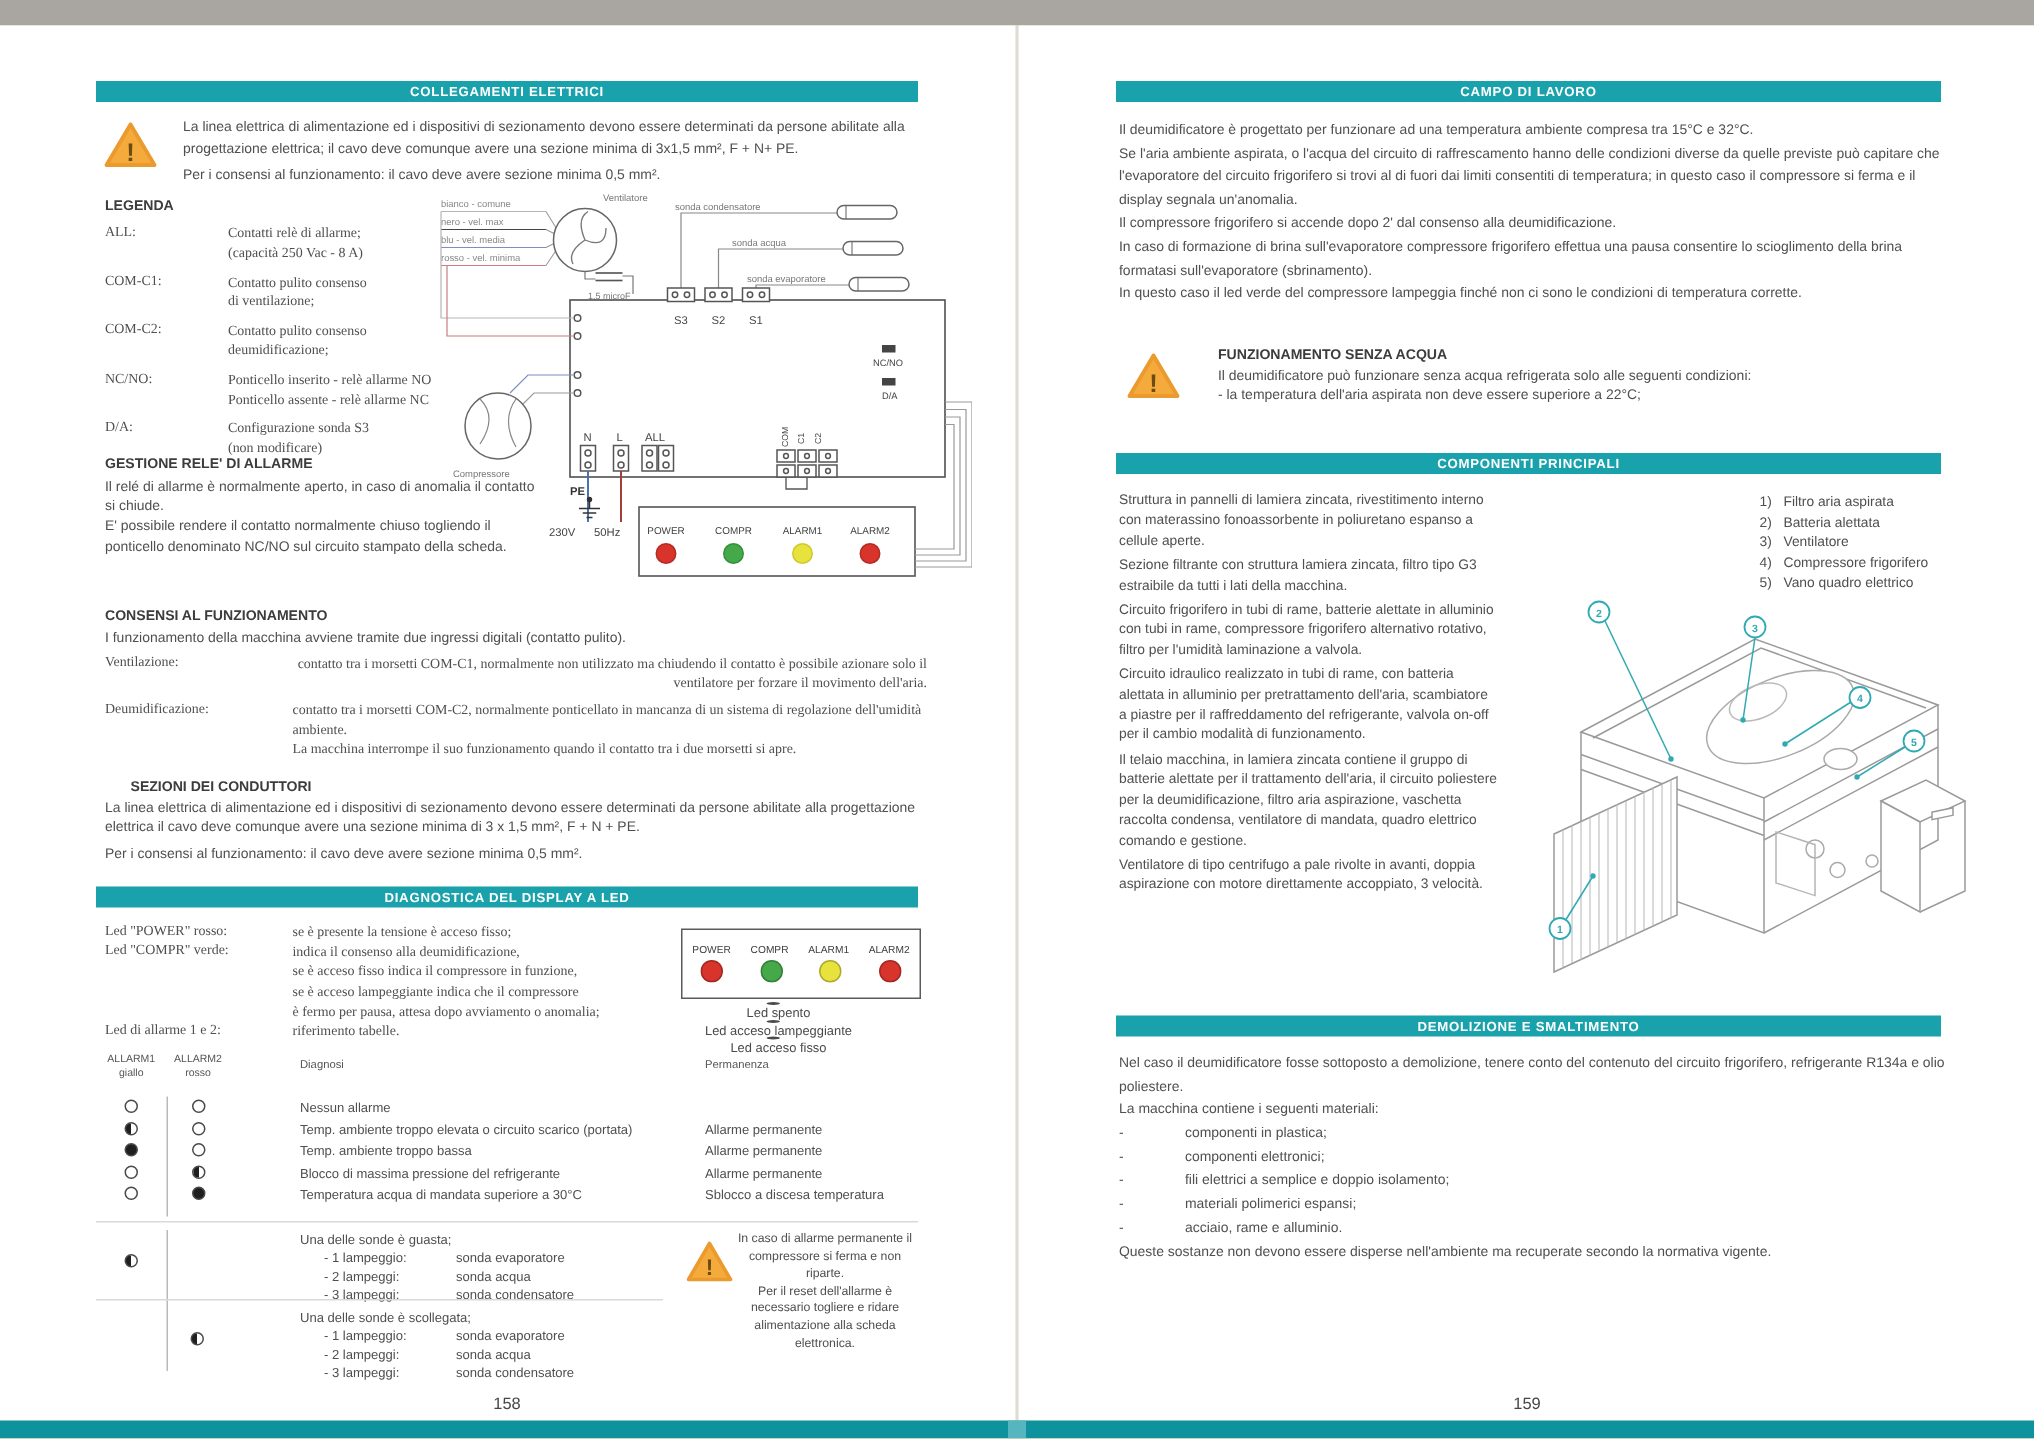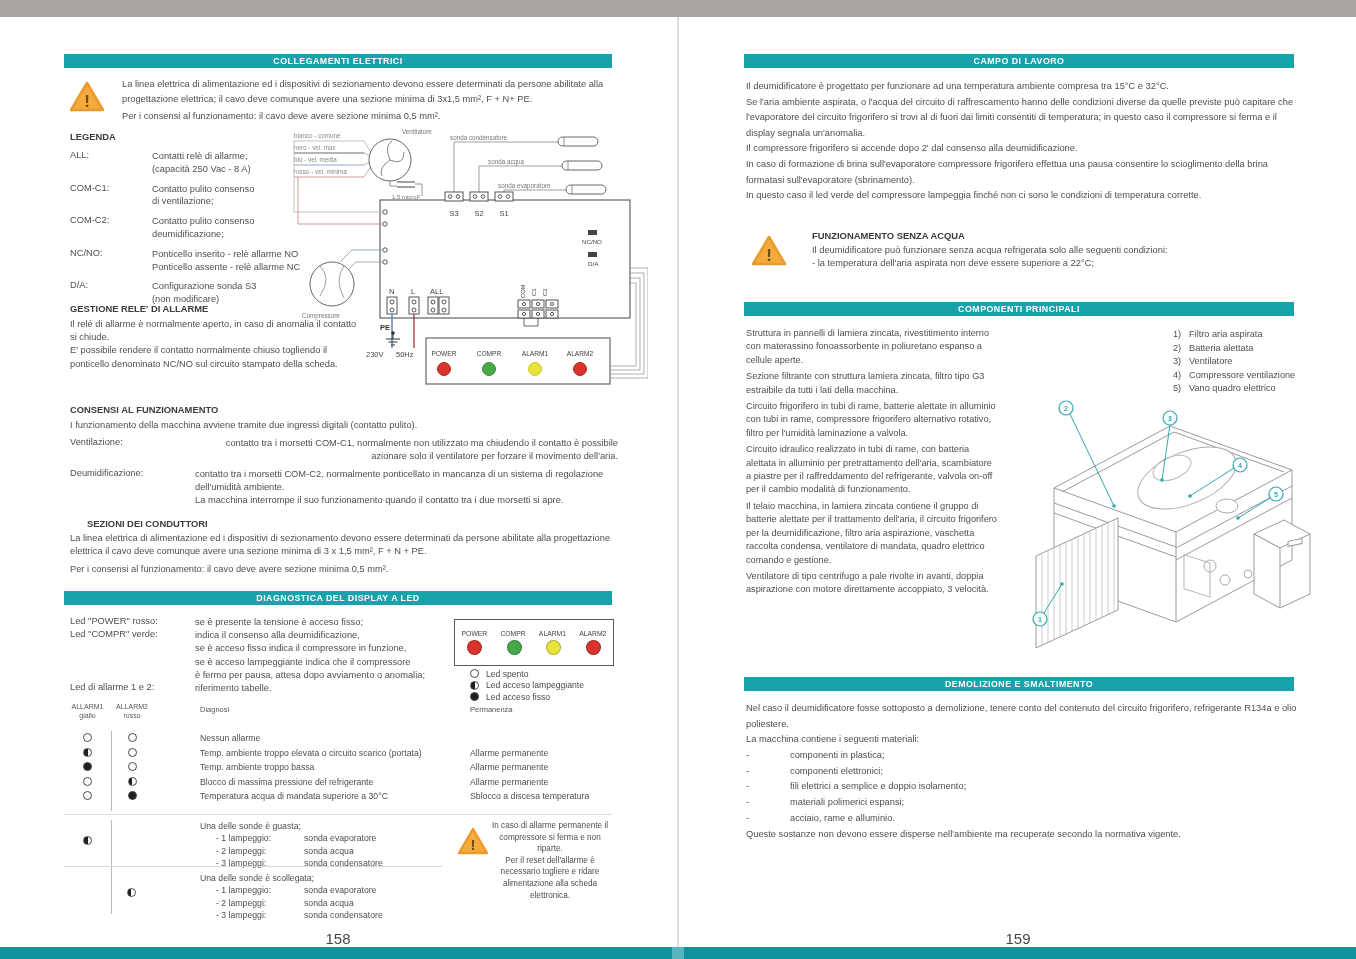--- a/index.html
+++ b/index.html
@@ -12,56 +12,56 @@
   .page-r{left:679px;}
   .page-divider{position:absolute;left:677px;top:17px;width:2px;height:930px;background:#dedcd8;}
   .bottom-band{position:absolute;left:0;top:947px;width:1356px;height:12px;background:#0e929d;}
   .band-notch{position:absolute;left:672px;top:0;width:12px;height:12px;background:#56b6bf;}
   .bar{height:14px;line-height:14px;background:#1aa2ac;color:#fff;font-size:8.8px;font-weight:bold;
        text-align:center;letter-spacing:0.5px;}
   .h{font-size:9.4px;font-weight:bold;color:#3c3c3c;}
   .t{font-size:9.3px;color:#4f4f4f;line-height:13.2px;}
   .t15{line-height:15.2px;}
   .pre{white-space:pre-line;}
-  .row{display:flex;}
+  .row{display:flex;font-family:Liberation Serif, serif;}
   .term{flex:0 0 125px;font-size:9.3px;color:#4f4f4f;}
   .term82{flex:0 0 82px;font-size:9.3px;color:#4f4f4f;}
   .def{font-size:9.3px;color:#4f4f4f;line-height:12.8px;}
   .cp{font-size:9.2px;line-height:13.4px;color:#4f4f4f;margin:0 0 3px 0;}
   .campo p{margin:0;font-size:9.3px;line-height:15.6px;color:#4f4f4f;}
   .ledpanel{border:1px solid #5a5a5a;background:#fff;display:flex;flex-direction:column;justify-content:center;}
   .ledpanel .labels{display:flex;justify-content:space-around;font-size:6.8px;color:#3f3f3f;margin-top:2px;}
   .ledpanel .dots{display:flex;justify-content:space-around;margin-top:3px;margin-bottom:3px;}
   .dot{width:13px;height:13px;border-radius:50%;border:1px solid rgba(0,0,0,0.25);}
   .dot-red{background:#d8342c;}
   .dot-green{background:#45a849;}
   .dot-yellow{background:#e8e23c;}
   .ledsym{display:inline-block;width:9px;height:9px;border-radius:50%;border:1px solid #4a4a4a;background:#fff;box-sizing:border-box;}
   .ledsym[data-state="on"]{background:#1f1f1f;}
   .ledsym[data-state="blink"]{background:linear-gradient(to right,#1f1f1f 0 50%,#ffffff 50% 100%);}
-  .legend-row{display:flex;align-items:center;height:11.5px;font-size:8.6px;color:#4a4a4a;}
+  .legend-row{display:flex;align-items:center;height:11.5px;font-size:8.6px;color:#4a4a4a;flex-direction:column;}
   .legend-row .ledsym{margin-right:7px;}
   .colhead{font-size:7px;line-height:8.5px;color:#555;text-align:center;}
   .arow{display:flex;align-items:flex-start;height:14.6px;}
   .acell1{flex:0 0 47px;display:flex;justify-content:center;}
   .acell2{flex:0 0 42px;display:flex;justify-content:center;}
   .aspace{flex:0 0 47px;}
   .adiag{flex:0 0 270px;font-size:8.7px;color:#4f4f4f;}
   .aperm{flex:1;font-size:8.7px;color:#4f4f4f;}
   .subrow{display:flex;font-size:8.7px;line-height:12.4px;color:#4f4f4f;}
   .subl{flex:0 0 88px;margin-left:16px;}
   .vline{width:1px;background:#b9b9b9;}
   .hline{height:1px;background:#d9d9d9;}
   .warn-center{font-size:8.2px;line-height:11.6px;color:#4f4f4f;text-align:center;}
   .numlist-row{display:flex;font-size:9.2px;line-height:13.5px;color:#4f4f4f;}
   .numlist-row .n{flex:0 0 16px;}
   .demo p{margin:0;font-size:9.3px;line-height:15.6px;color:#4f4f4f;}
   .demo-item{display:flex;font-size:9.3px;line-height:15.8px;color:#4f4f4f;}
   .demo-dash{flex:0 0 44px;}
-  .pagenum{font-size:15px;color:#474747;text-align:center;}
+  .pagenum{font-size:11px;color:#474747;text-align:center;}
   svg text{font-family:"Liberation Sans",sans-serif;}
 </style>
 </head>
 <body>
 
 <div class="stage">
 
   <div class="top-band"></div>
   <div class="page page-l"></div>
   <div class="page page-r"></div>
@@ -437,40 +437,40 @@
   <div class="abs t" style="left:812px;top:244px;width:480px;">Il deumidificatore può funzionare senza acqua refrigerata solo alle seguenti condizioni:</div>
   <div class="abs t" style="left:812px;top:257px;width:480px;">- la temperatura dell'aria aspirata non deve essere superiore a 22°C;</div>
 
   <div class="bar abs" style="left:744px;top:302px;width:550px;">COMPONENTI PRINCIPALI</div>
 
   <div class="abs" style="left:746px;top:327px;width:252px;">
     <p class="cp">Struttura in pannelli di lamiera zincata, rivestitimento interno con materassino fonoassorbente in poliuretano espanso a cellule aperte.</p>
     <p class="cp">Sezione filtrante con struttura lamiera zincata, filtro tipo G3 estraibile da tutti i lati della macchina.</p>
     <p class="cp">Circuito frigorifero in tubi di rame, batterie alettate in alluminio con tubi in rame, compressore frigorifero alternativo rotativo, filtro per l'umidità laminazione a valvola.</p>
     <p class="cp">Circuito idraulico realizzato in tubi di rame, con batteria alettata in alluminio per pretrattamento dell'aria, scambiatore a piastre per il raffreddamento del refrigerante, valvola on-off per il cambio modalità di funzionamento.</p>
-    <p class="cp">Il telaio macchina, in lamiera zincata contiene il gruppo di batterie alettate per il trattamento dell'aria, il circuito frigorifero per la deumidificazione, filtro aria aspirazione, vaschetta raccolta condensa, ventilatore di mandata, quadro elettrico comando e gestione.</p>
+    <p class="cp">Il telaio macchina, in lamiera zincata contiene il gruppo di batterie alettate per il trattamento dell'aria, il circuito poliestere per la deumidificazione, filtro aria aspirazione, vaschetta raccolta condensa, ventilatore di mandata, quadro elettrico comando e gestione.</p>
     <p class="cp">Ventilatore di tipo centrifugo a pale rivolte in avanti, doppia aspirazione con motore direttamente accoppiato, 3 velocità.</p>
   </div>
 
   <div class="abs" style="left:1173px;top:328px;width:130px;">
     <div class="numlist-row">
       <span class="n">1)</span>
       <span>Filtro aria aspirata</span>
     </div>
     <div class="numlist-row">
       <span class="n">2)</span>
       <span>Batteria alettata</span>
     </div>
     <div class="numlist-row">
       <span class="n">3)</span>
       <span>Ventilatore</span>
     </div>
     <div class="numlist-row">
       <span class="n">4)</span>
-      <span>Compressore ventilazione</span>
+      <span>Compressore frigorifero</span>
     </div>
     <div class="numlist-row">
       <span class="n">5)</span>
       <span>Vano quadro elettrico</span>
     </div>
   </div>
 
   <svg class="abs" style="left:1022px;top:388px;" width="298" height="264" viewBox="0 0 298 264">
     <g stroke="#9a9a9a" stroke-width="1" fill="none">
       <path d="M32,100 L148,38 L270,82 L154,144 Z"></path>

